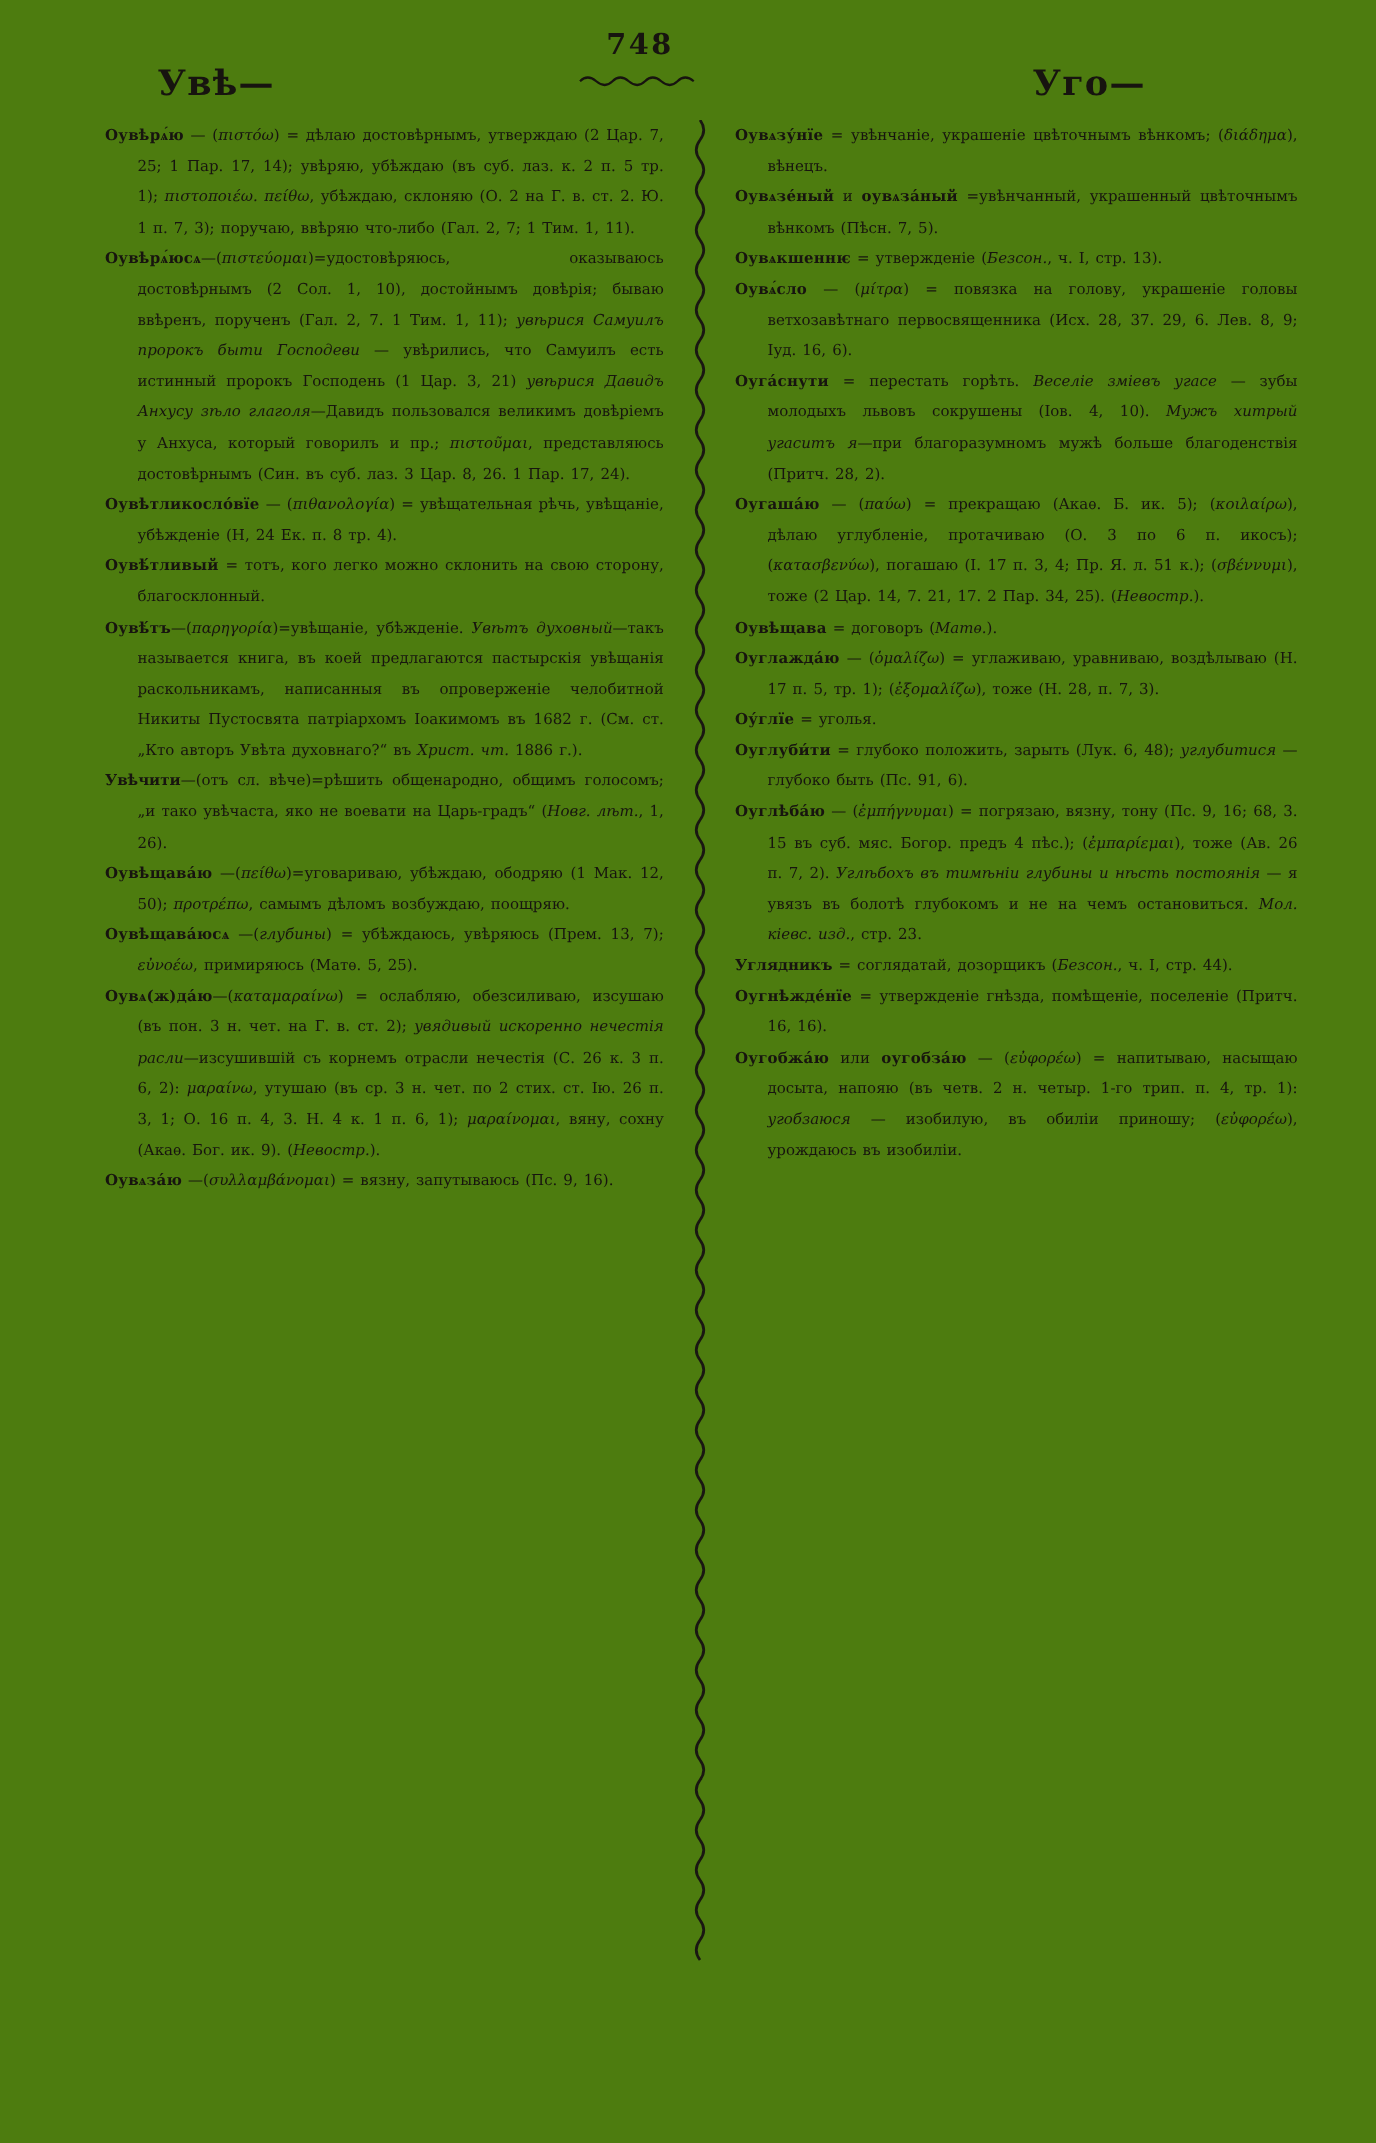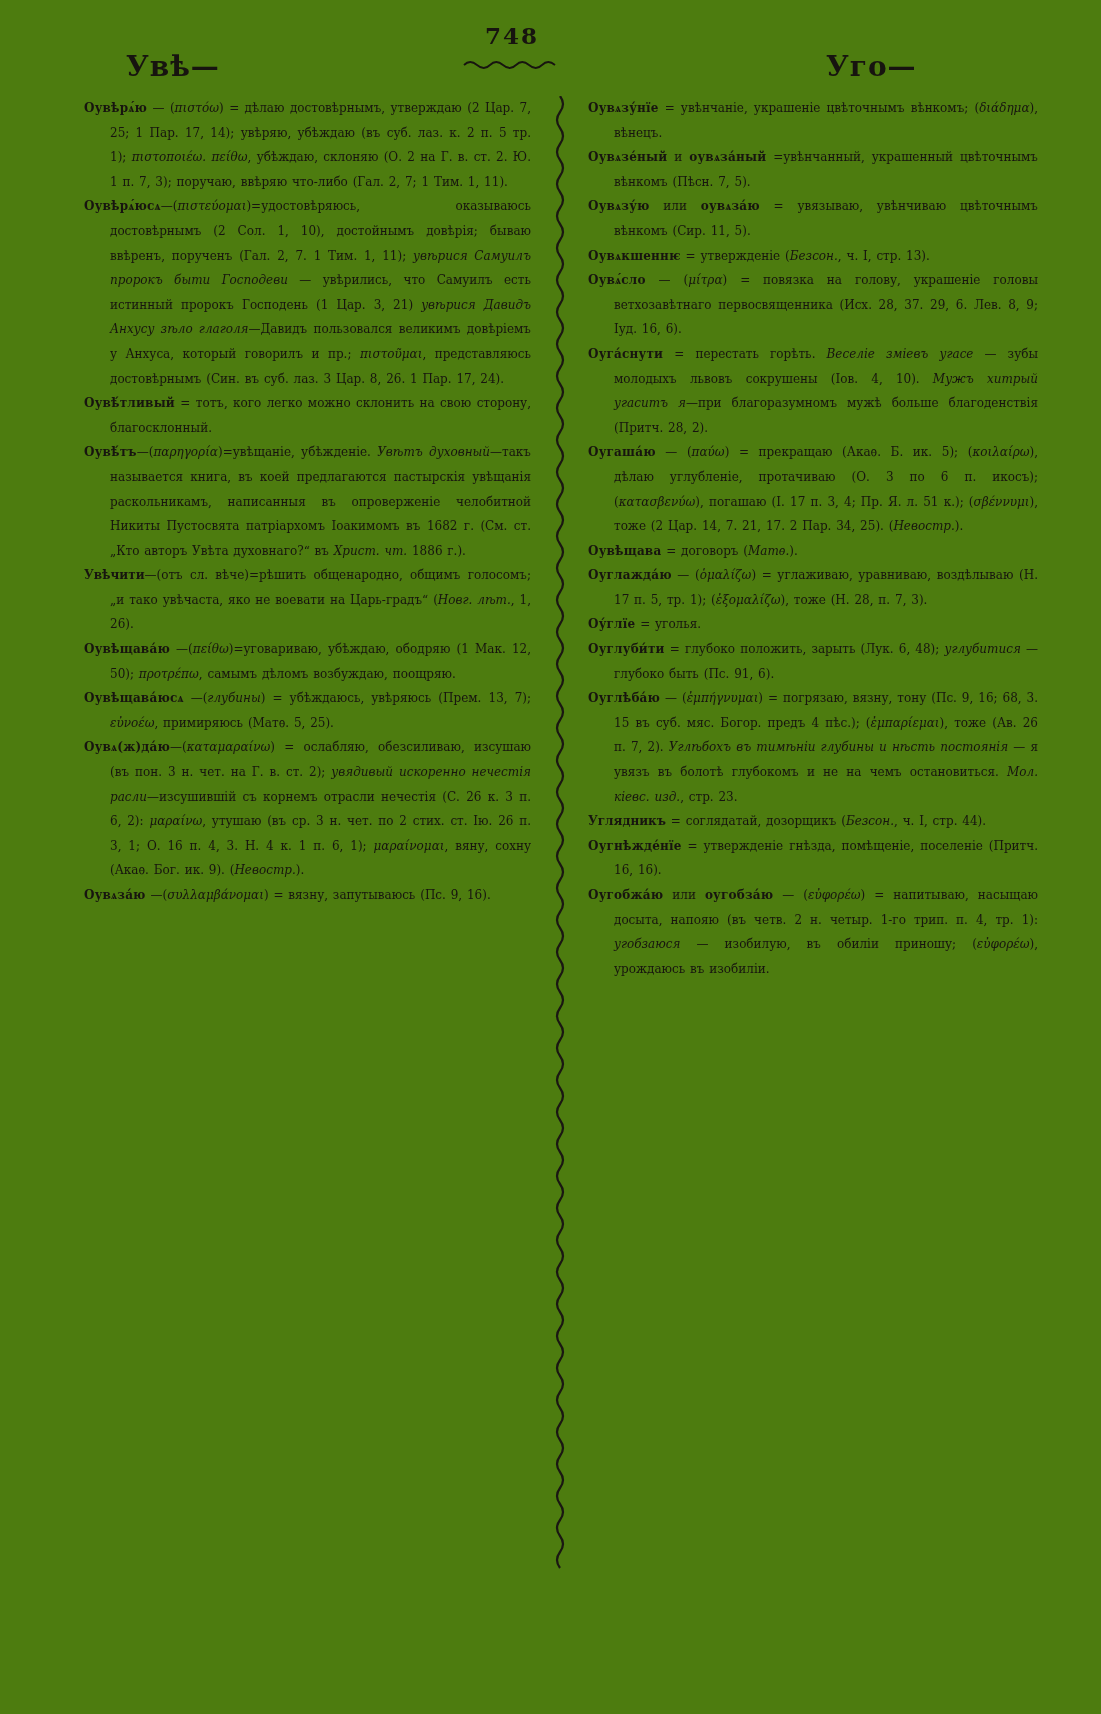--- a/index.html
+++ b/index.html
@@ -57,37 +57,37 @@
   <svg class="pn-squiggle" width="100" height="10" viewBox="0 0 100 10">
     <path d="M2 5 q6 -6 13 0 t13 0 t13 0 t13 0 t13 0 t13 0 t13 0" fill="none" stroke="#17140f" stroke-width="1.8"></path>
   </svg>
 
   <div class="running-head rh-right">Уго—</div>
 
   <div class="columns">
     <div class="column" id="col-left">
         <p class="entry"><span class="hw">Оувѣрѧ́ю</span><span class="tx"> — (</span><span class="gk">πιστόω</span><span class="tx">) = дѣлаю достовѣрнымъ, утверждаю (2 Цар. 7, 25; 1 Пар. 17, 14); увѣряю, убѣждаю (въ суб. лаз. к. 2 п. 5 тр. 1); </span><span class="gk">πιστοποιέω. πείθω</span><span class="tx">, убѣждаю, склоняю (О. 2 на Г. в. ст. 2. Ю. 1 п. 7, 3); поручаю, ввѣряю что-либо (Гал. 2, 7; 1 Тим. 1, 11).</span></p>
         <p class="entry"><span class="hw">Оувѣрѧ́юсѧ</span><span class="tx">—(</span><span class="gk">πιστεύομαι</span><span class="tx">)=удостовѣряюсь, оказываюсь достовѣрнымъ (2 Сол. 1, 10), достойнымъ довѣрія; бываю ввѣренъ, порученъ (Гал. 2, 7. 1 Тим. 1, 11); </span><span class="it">увѣрися Самуилъ пророкъ быти Господеви</span><span class="tx"> — увѣрились, что Самуилъ есть истинный пророкъ Господень (1 Цар. 3, 21) </span><span class="it">увѣрися Давидъ Анхусу зѣло глаголя</span><span class="tx">—Давидъ пользовался великимъ довѣріемъ у Анхуса, который говорилъ и пр.; </span><span class="gk">πιστοῦμαι</span><span class="tx">, представляюсь достовѣрнымъ (Син. въ суб. лаз. 3 Цар. 8, 26. 1 Пар. 17, 24).</span></p>
+        <p class="entry"><span class="hw">Оувѣтликосло́вїе</span><span class="tx"> — (</span><span class="gk">πιθανολογία</span><span class="tx">) = увѣщательная рѣчь, увѣщаніе, убѣжденіе (Н, 24 Ек. п. 8 тр. 4).</span></p>
         <p class="entry"><span class="hw">Оувѣ́тливый</span><span class="tx"> = тотъ, кого легко можно склонить на свою сторону, благосклонный.</span></p>
         <p class="entry"><span class="hw">Оувѣ́тъ</span><span class="tx">—(</span><span class="gk">παρηγορία</span><span class="tx">)=увѣщаніе, убѣжденіе. </span><span class="it">Увѣтъ духовный</span><span class="tx">—такъ называется книга, въ коей предлагаются пастырскія увѣщанія раскольникамъ, написанныя въ опроверженіе челобитной Никиты Пустосвята патріархомъ Іоакимомъ въ 1682 г. (См. ст. „Кто авторъ Увѣта духовнаго?“ въ </span><span class="it">Христ. чт.</span><span class="tx"> 1886 г.).</span></p>
         <p class="entry"><span class="hwc">Увѣчити</span><span class="tx">—(отъ сл. вѣче)=рѣшить общенародно, общимъ голосомъ; „и тако увѣчаста, яко не воевати на Царь-градъ“ (</span><span class="it">Новг. лѣт.</span><span class="tx">, 1, 26).</span></p>
         <p class="entry"><span class="hw">Оувѣщава́ю</span><span class="tx"> —(</span><span class="gk">πείθω</span><span class="tx">)=уговариваю, убѣждаю, ободряю (1 Мак. 12, 50); </span><span class="gk">προτρέπω</span><span class="tx">, самымъ дѣломъ возбуждаю, поощряю.</span></p>
         <p class="entry"><span class="hw">Оувѣщава́юсѧ</span><span class="tx"> —(</span><span class="gk">глубины</span><span class="tx">) = убѣждаюсь, увѣряюсь (Прем. 13, 7); </span><span class="gk">εὐνοέω</span><span class="tx">, примиряюсь (Матѳ. 5, 25).</span></p>
         <p class="entry"><span class="hw">Оувѧ(ж)да́ю</span><span class="tx">—(</span><span class="gk">καταμαραίνω</span><span class="tx">) = ослабляю, обезсиливаю, изсушаю (въ пон. 3 н. чет. на Г. в. ст. 2); </span><span class="it">увядивый искоренно нечестія расли</span><span class="tx">—изсушившій съ корнемъ отрасли нечестія (С. 26 к. 3 п. 6, 2): </span><span class="gk">μαραίνω</span><span class="tx">, утушаю (въ ср. 3 н. чет. по 2 стих. ст. Ію. 26 п. 3, 1; О. 16 п. 4, 3. Н. 4 к. 1 п. 6, 1); </span><span class="gk">μαραίνομαι</span><span class="tx">, вяну, сохну (Акаѳ. Бог. ик. 9). (</span><span class="it">Невостр.</span><span class="tx">).</span></p>
         <p class="entry"><span class="hw">Оувѧза́ю</span><span class="tx"> —(</span><span class="gk">συλλαμβάνομαι</span><span class="tx">) = вязну, запутываюсь (Пс. 9, 16).</span></p>
       </div>
     <div class="divider-cell">
       <svg id="divider-svg" width="14" height="1480" viewBox="0 0 14 1480">
         <path id="divider-path" fill="none" stroke="#1a1712" stroke-width="2.2" d="M7 0 q6 8 0 16 t0 16 t0 16 t0 16 t0 16 t0 16 t0 16 t0 16 t0 16 t0 16 t0 16 t0 16 t0 16 t0 16 t0 16 t0 16 t0 16 t0 16 t0 16 t0 16 t0 16 t0 16 t0 16 t0 16 t0 16 t0 16 t0 16 t0 16 t0 16 t0 16 t0 16 t0 16 t0 16 t0 16 t0 16 t0 16 t0 16 t0 16 t0 16 t0 16 t0 16 t0 16 t0 16 t0 16 t0 16 t0 16 t0 16 t0 16 t0 16 t0 16 t0 16 t0 16 t0 16 t0 16 t0 16 t0 16 t0 16 t0 16 t0 16 t0 16 t0 16 t0 16 t0 16 t0 16 t0 16 t0 16 t0 16 t0 16 t0 16 t0 16 t0 16 t0 16 t0 16 t0 16 t0 16 t0 16 t0 16 t0 16 t0 16 t0 16 t0 16 t0 16 t0 16 t0 16 t0 16 t0 16 t0 16 t0 16 t0 16 t0 16 t0 16 t0 16"></path>
       </svg>
     </div>
     <div class="column" id="col-right">
         <p class="entry"><span class="hw">Оувѧзу́нїе</span><span class="tx"> = увѣнчаніе, украшеніе цвѣточнымъ вѣнкомъ; (</span><span class="gk">διάδημα</span><span class="tx">), вѣнецъ.</span></p>
         <p class="entry"><span class="hw">Оувѧзе́ный</span><span class="tx"> и </span><span class="hw">оувѧза́ный</span><span class="tx"> =увѣнчанный, украшенный цвѣточнымъ вѣнкомъ (Пѣсн. 7, 5).</span></p>
-        <p class="entry"><span class="hw">Оувѧзу́ю</span><span class="tx"> или </span><span class="hw">оувѧза́ю</span><span class="tx"> = увязываю, увѣнчиваю цвѣточнымъ вѣнкомъ (Сир. 11, 5).</span></p>
         <p class="entry"><span class="hw">Оувѧкшеннѥ</span><span class="tx"> = утвержденіе (</span><span class="it">Безсон.</span><span class="tx">, ч. I, стр. 13).</span></p>
         <p class="entry"><span class="hw">Оувѧ́сло</span><span class="tx"> — (</span><span class="gk">μίτρα</span><span class="tx">) = повязка на голову, украшеніе головы ветхозавѣтнаго первосвященника (Исх. 28, 37. 29, 6. Лев. 8, 9; Іуд. 16, 6).</span></p>
         <p class="entry"><span class="hw">Оуга́снути</span><span class="tx"> = перестать горѣть. </span><span class="it">Веселіе зміевъ угасе</span><span class="tx"> — зубы молодыхъ львовъ сокрушены (Іов. 4, 10). </span><span class="it">Мужъ хитрый угаситъ я</span><span class="tx">—при благоразумномъ мужѣ больше благоденствія (Притч. 28, 2).</span></p>
         <p class="entry"><span class="hw">Оугаша́ю</span><span class="tx"> — (</span><span class="gk">παύω</span><span class="tx">) = прекращаю (Акаѳ. Б. ик. 5); (</span><span class="gk">κοιλαίρω</span><span class="tx">), дѣлаю углубленіе, протачиваю (О. 3 по 6 п. икосъ); (</span><span class="gk">κατασβενύω</span><span class="tx">), погашаю (І. 17 п. 3, 4; Пр. Я. л. 51 к.); (</span><span class="gk">σβέννυμι</span><span class="tx">), тоже (2 Цар. 14, 7. 21, 17. 2 Пар. 34, 25). (</span><span class="it">Невостр.</span><span class="tx">).</span></p>
         <p class="entry"><span class="hw">Оувѣщава</span><span class="tx"> = договоръ (</span><span class="it">Матѳ.</span><span class="tx">).</span></p>
         <p class="entry"><span class="hw">Оуглажда́ю</span><span class="tx"> — (</span><span class="gk">ὁμαλίζω</span><span class="tx">) = углаживаю, уравниваю, воздѣлываю (Н. 17 п. 5, тр. 1); (</span><span class="gk">ἐξομαλίζω</span><span class="tx">), тоже (Н. 28, п. 7, 3).</span></p>
         <p class="entry"><span class="hw">Оу́глїе</span><span class="tx"> = уголья.</span></p>
         <p class="entry"><span class="hw">Оуглуби́ти</span><span class="tx"> = глубоко положить, зарыть (Лук. 6, 48); </span><span class="it">углубитися</span><span class="tx"> — глубоко быть (Пс. 91, 6).</span></p>
         <p class="entry"><span class="hw">Оуглѣба́ю</span><span class="tx"> — (</span><span class="gk">ἐμπήγνυμαι</span><span class="tx">) = погрязаю, вязну, тону (Пс. 9, 16; 68, 3. 15 въ суб. мяс. Богор. предъ 4 пѣс.); (</span><span class="gk">ἐμπαρίεμαι</span><span class="tx">), тоже (Ав. 26 п. 7, 2). </span><span class="it">Углѣбохъ въ тимѣніи глубины и нѣсть постоянія</span><span class="tx"> — я увязъ въ болотѣ глубокомъ и не на чемъ остановиться. </span><span class="it">Мол. кіевс. изд.</span><span class="tx">, стр. 23.</span></p>
         <p class="entry"><span class="hwc">Углядникъ</span><span class="tx"> = соглядатай, дозорщикъ (</span><span class="it">Безсон.</span><span class="tx">, ч. I, стр. 44).</span></p>

